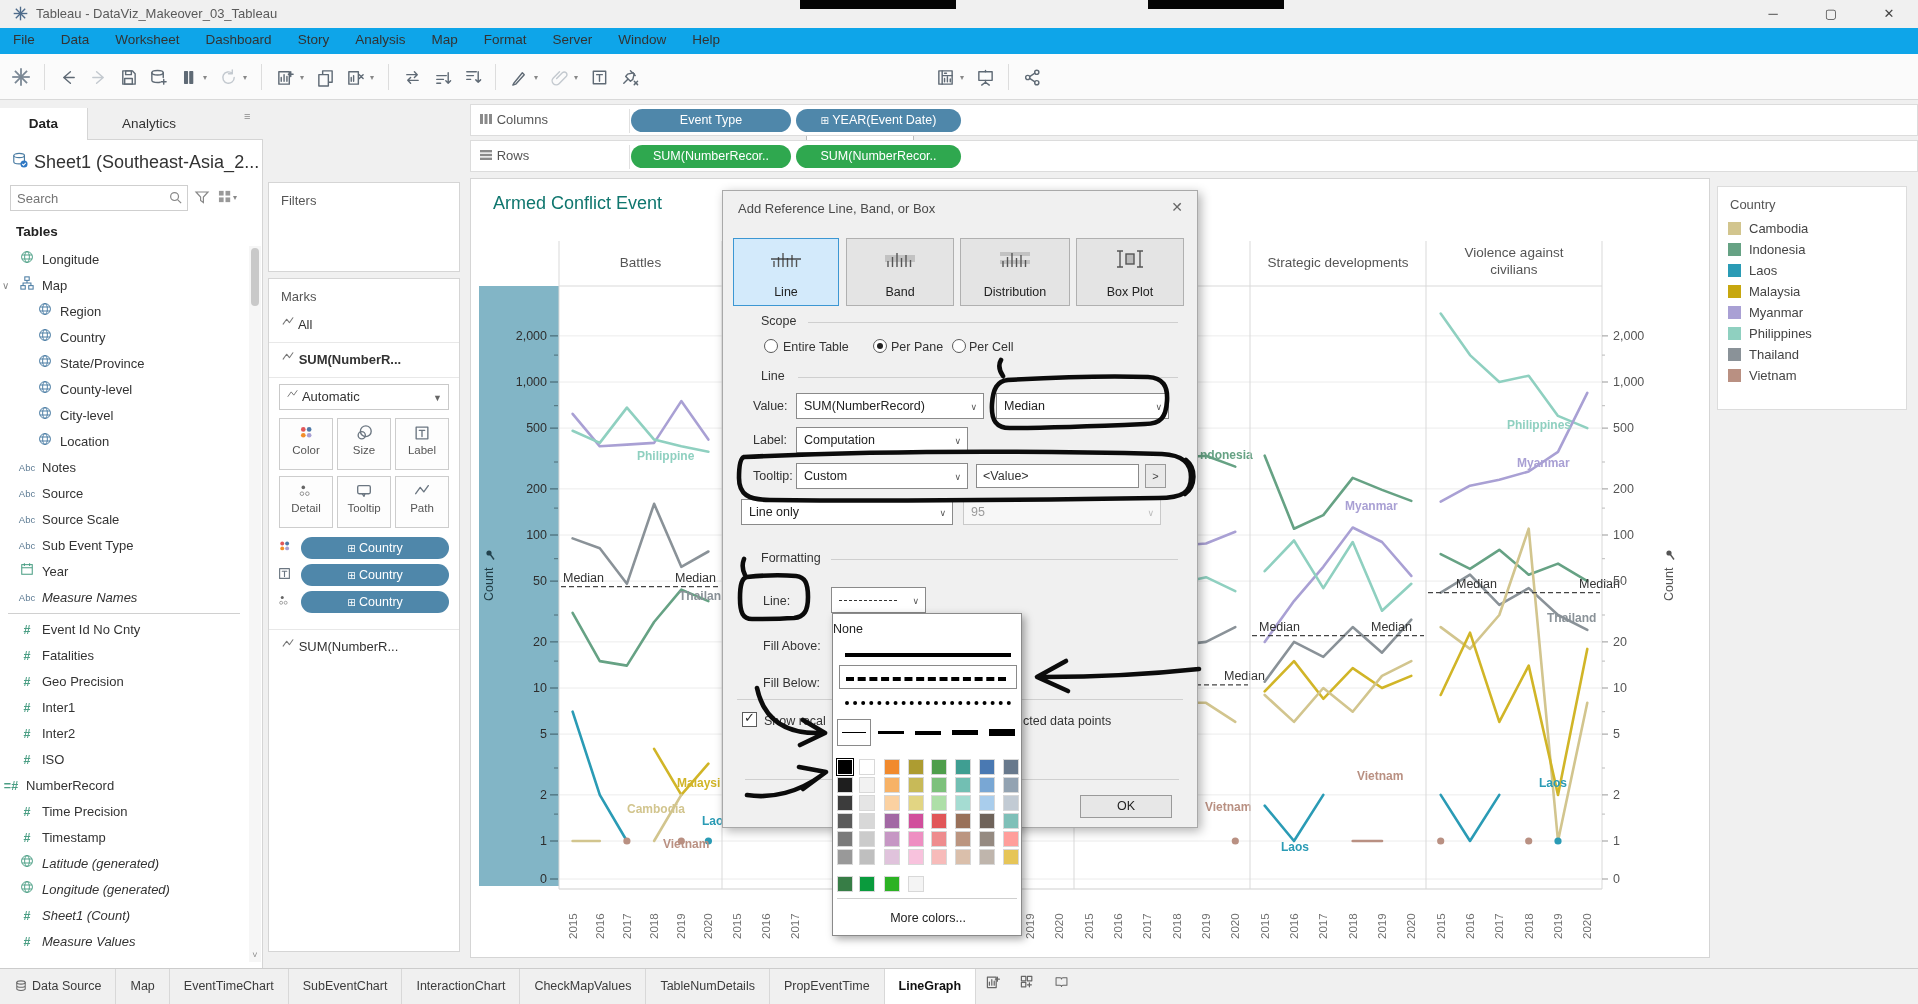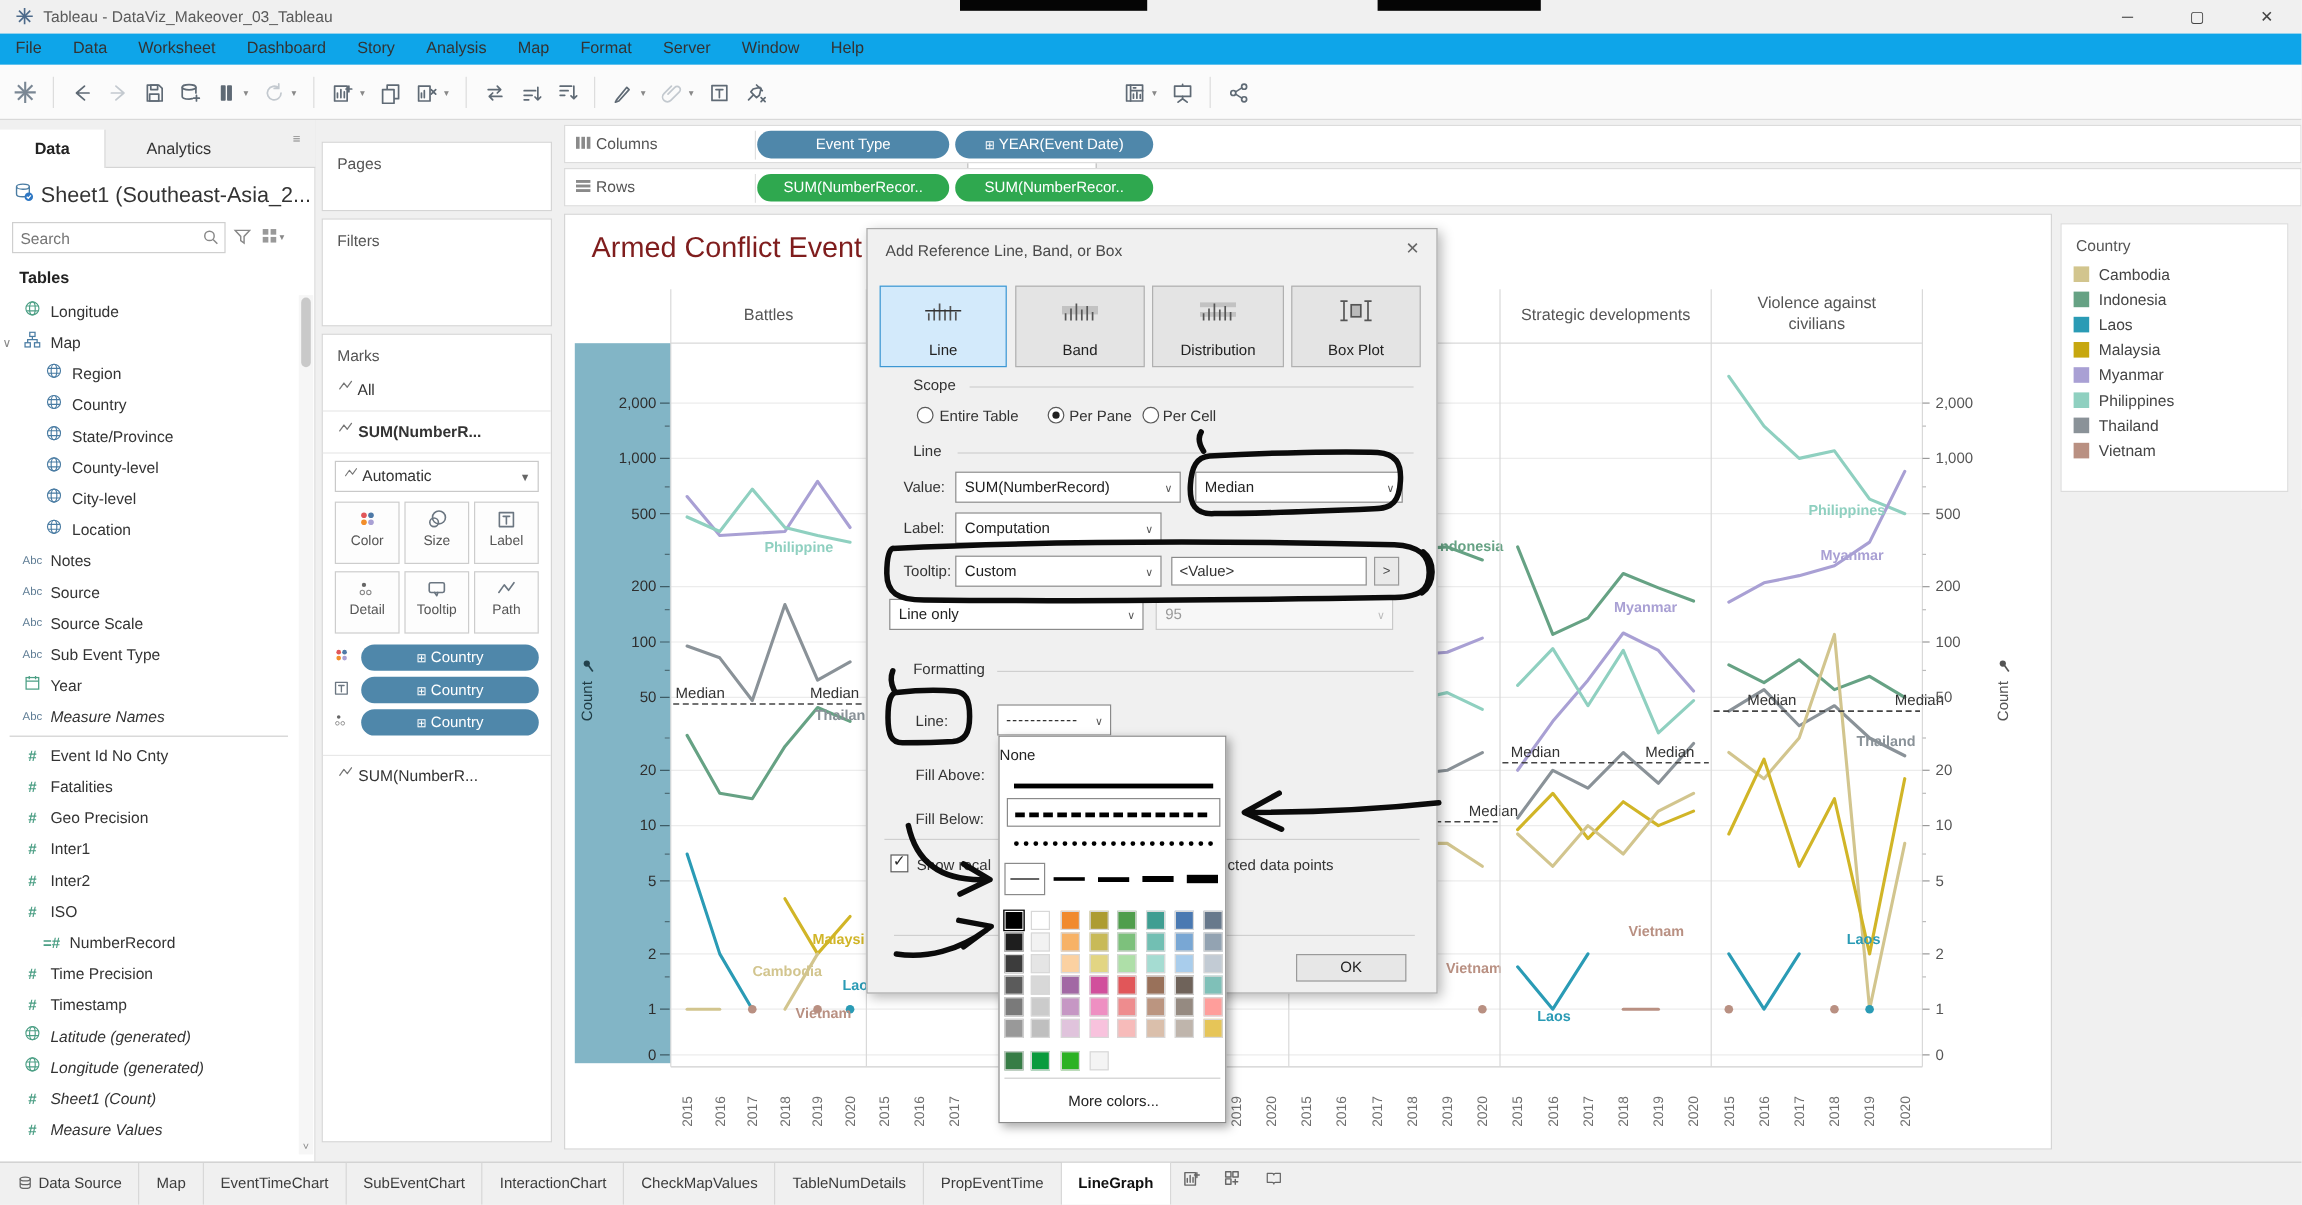--- a/index.html
+++ b/index.html
@@ -59,21 +59,21 @@
 
   
   .shelf { position:absolute; left:470px; width:1448px; height:32px; background:#fff; border:1px solid #dcdcdc; }
   .shelf .zl { position:absolute; left:8px; top:0; width:150px; height:30px; line-height:30px; color:#555; font-size:13px; }
   .shelf .vsep { position:absolute; left:158px; top:4px; width:1px; height:24px; background:#e0e0e0; }
   .pill { position:absolute; top:4px; height:23px; border-radius:11.5px; color:#fff; font-size:12.5px; line-height:23px; text-align:center; white-space:nowrap; overflow:hidden; }
   .pill.blue { background:#4f87aa; } .pill.green { background:#2fa84f; }
 
   
   #sheet { position:absolute; left:470px; top:178px; width:1240px; height:780px; background:#fff; border:1px solid #d5d5d5; }
-  #sheet-title { position:absolute; left:22px; top:14px; font-size:24px; color:#7f1d1d; }
+  #sheet-title { position:absolute; left:22px; top:14px; font-size:18px; color:#0f766e; }
   #chart-svg { position:absolute; left:0; top:0; }
   #legend { position:absolute; left:1717px; top:186px; width:190px; height:224px; background:#fff; border:1px solid #dcdcdc; }
   #legend .cap { padding:10px 0 6px 12px; color:#555; font-size:13px; }
   .lg-row { display:flex; align-items:center; height:21px; padding-left:10px; font-size:13px; color:#444; }
   .lg-sw { width:13px; height:13px; margin-right:8px; }
 
   
   #tabbar { position:absolute; left:0; top:968px; width:1918px; height:36px; background:#f0f0f0; border-top:1px solid #ccc; font-size:12.5px; }
   .stab { display:inline-block; height:35px; line-height:35px; padding:0 14px; color:#3c3c3c; border-right:1px solid #d8d8d8; vertical-align:top; }
   .stab.active { background:#fff; font-weight:bold; color:#111; }
@@ -399,21 +399,21 @@
               </g>
             </svg></span><span class="lbl" style="margin-left:4px;">Year</span></div>
         <div class="frow it" style="padding-left: 16px;"><span class="ficon abc">Abc</span><span class="lbl" style="margin-left:4px;">Measure Names</span></div>
         <div class="fdivider"></div>
         <div class="frow" style="padding-left: 16px;"><span class="ficon hash">#</span><span class="lbl" style="margin-left:4px;">Event Id No Cnty</span></div>
         <div class="frow" style="padding-left: 16px;"><span class="ficon hash">#</span><span class="lbl" style="margin-left:4px;">Fatalities</span></div>
         <div class="frow" style="padding-left: 16px;"><span class="ficon hash">#</span><span class="lbl" style="margin-left:4px;">Geo Precision</span></div>
         <div class="frow" style="padding-left: 16px;"><span class="ficon hash">#</span><span class="lbl" style="margin-left:4px;">Inter1</span></div>
         <div class="frow" style="padding-left: 16px;"><span class="ficon hash">#</span><span class="lbl" style="margin-left:4px;">Inter2</span></div>
         <div class="frow" style="padding-left: 16px;"><span class="ficon hash">#</span><span class="lbl" style="margin-left:4px;">ISO</span></div>
-        <div class="frow" style="padding-left: 32px;"><span class="ficon hash">=#</span><span class="lbl" style="margin-left:4px;">NumberRecord</span></div>
+        <div class="frow" style="padding-left: 0;"><span class="ficon hash">=#</span><span class="lbl" style="margin-left:4px;">NumberRecord</span></div>
         <div class="frow" style="padding-left: 16px;"><span class="ficon hash">#</span><span class="lbl" style="margin-left:4px;">Time Precision</span></div>
         <div class="frow" style="padding-left: 16px;"><span class="ficon hash">#</span><span class="lbl" style="margin-left:4px;">Timestamp</span></div>
         <div class="frow it" style="padding-left: 16px;"><span class="ficon"><svg width="14" height="14" viewBox="0 0 16 16">
               <g fill="none" stroke="#4c9f85" stroke-width="1.1">
                 <circle cx="8" cy="8" r="6.2"></circle>
                 <ellipse cx="8" cy="8" rx="2.7" ry="6.2"></ellipse>
                 <path d="M2.2,5.7 h11.6 M2.2,10.3 h11.6"></path>
               </g>
             </svg></span><span class="lbl" style="margin-left:4px;">Latitude (generated)</span></div>
         <div class="frow it" style="padding-left: 16px;"><span class="ficon"><svg width="14" height="14" viewBox="0 0 16 16">
@@ -426,23 +426,20 @@
         <div class="frow it" style="padding-left: 16px;"><span class="ficon hash">#</span><span class="lbl" style="margin-left:4px;">Sheet1 (Count)</span></div>
         <div class="frow it" style="padding-left: 16px;"><span class="ficon hash">#</span><span class="lbl" style="margin-left:4px;">Measure Values</span></div>
       </div>
     <div id="dp-scroll">
         <div id="dp-thumb"></div>
         <div class="arr">˅</div>
       </div>
   </div>
 
   <div id="shelfcol">
-    <div class="card" style="top:18px;height:58px;">
-        <div class="cap">Pages</div>
-      </div>
     <div class="card" style="top:82px;height:90px;">
         <div class="cap">Filters</div>
       </div>
     <div class="card" id="marks-card">
       <div class="cap">Marks</div>
       <div class="mrow" style="margin-top:8px;"><span id="zz-all"><svg width="14" height="14" viewBox="0 0 20 20">
               <g fill="none" stroke="#777" stroke-width="1.5" stroke-linecap="round" stroke-linejoin="round">
                 <path d="M3,13 L8,6 L12,11 L17,4"></path>
               </g>
             </svg></span> <span>All</span></div>

